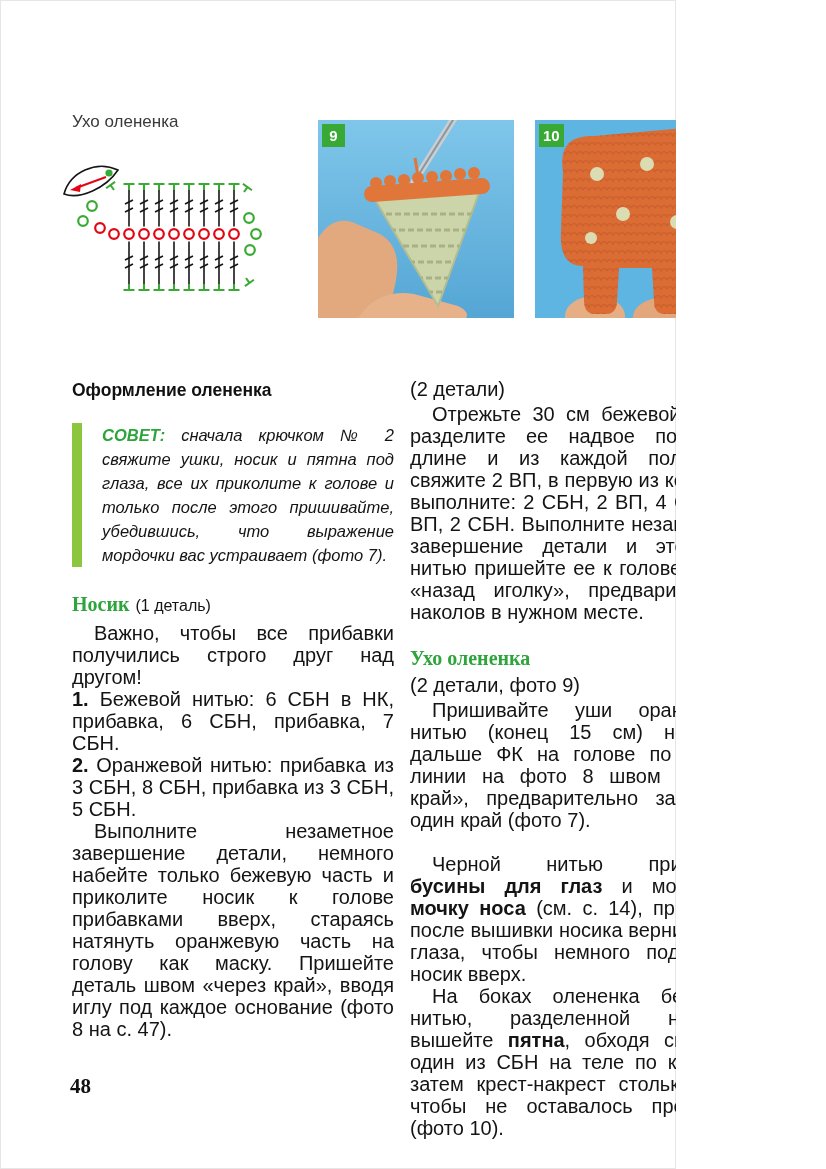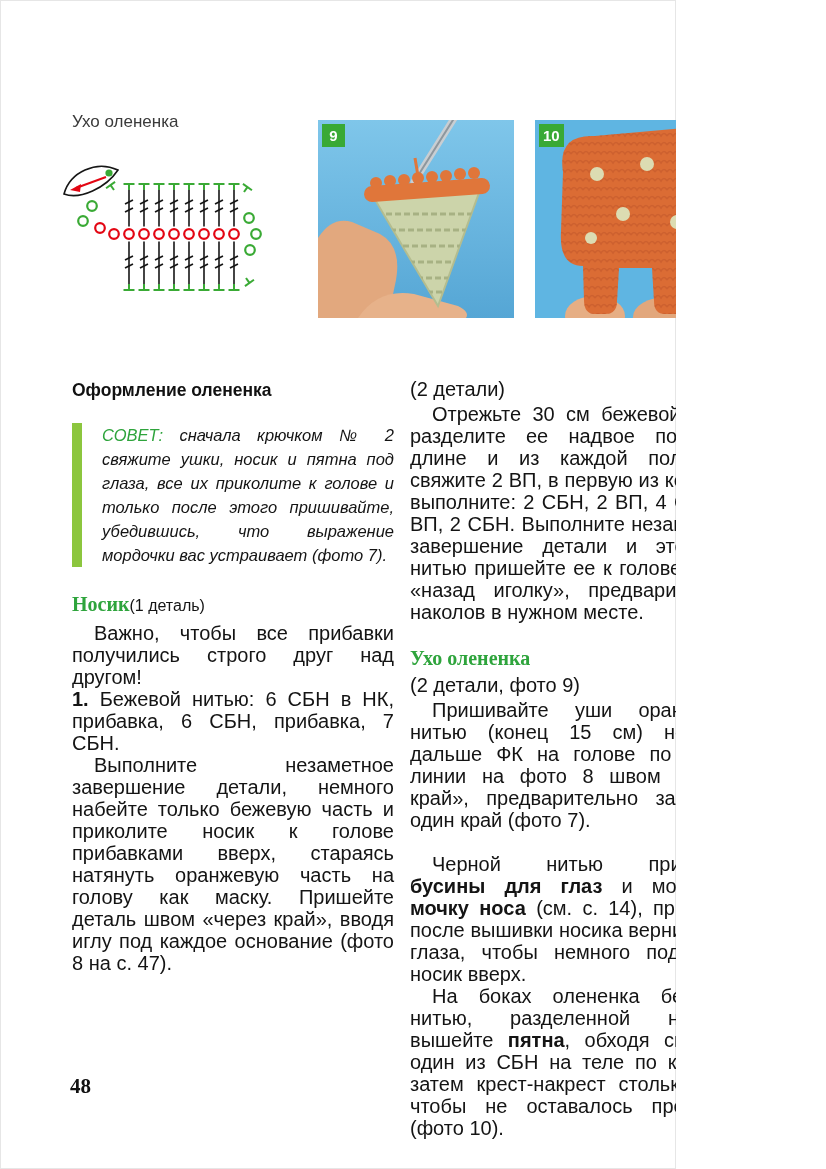--- a/index.html
+++ b/index.html
@@ -27,26 +27,26 @@
   .col p { margin:0; font-size:20px; line-height:22px; text-align:justify; }
   .indent { text-indent:22px; }
   .mt { margin-top:22px !important; }
 
   .section-heading { margin:2px 0 22px; font-size:17.5px; font-weight:bold; color:#111; }
 
   .tip { display:flex; margin-bottom:26px; }
   .tip-bar { flex:0 0 10px; background:var(--tip-bar,#8cc63e); }
   .tip-text { margin:0 !important; padding-left:20px; font-style:italic;
     font-size:16.5px !important; line-height:24px !important; text-align:justify; }
-  .tip-label { color:var(--heading-green,#2ea43c); font-weight:normal; }
+  .tip-label { color:var(--heading-green,#2ea43c); font-weight:bold; }
 
   .green-h { margin:0 0 4px; font-family:"Liberation Serif", serif; font-size:20px;
     font-weight:bold; color:var(--heading-green,#2ea43c); }
   .green-h .count { font-family:"Liberation Sans", sans-serif; font-size:16px;
-    font-weight:normal; color:#141414; }
+    font-weight:normal; color:#141414; margin-left:6px; }
   .h-nosik { margin-top:2px; margin-bottom:6px; }
   .h-gap { margin-top:24px; }
   .sub { font-size:16px; line-height:20px; margin:0 0 3px !important; text-align:left !important; }
 
   .step b { font-weight:bold; }
 
   .page-number { position:absolute; left:70px; top:1074px;
     font-family:"Liberation Serif", serif; font-size:21px; font-weight:bold; color:#111;text-align:right; }
 </style>
 </head>
@@ -336,20 +336,21 @@
         <div class="tip-bar"></div>
         <p class="tip-text"><span class="tip-label">СОВЕТ:</span><span> сначала крючком № 2 свяжите ушки, носик и пятна под глаза, все их приколите к голове и только после этого пришивайте, убедившись, что выражение мордочки вас устраивает (фото 7).</span></p>
       </div>
 
       <h3 class="green-h h-nosik"><span>Носик</span><span class="count">(1 деталь)</span></h3>
 
       <p class="indent">Важно, чтобы все прибавки получились строго друг над другом!</p>
 
       <p class="step"><b>1.</b><span> Бежевой нитью: 6 СБН в НК, прибавка, 6 СБН, прибавка, 7 СБН.</span></p>
 
+      <p class="step"><b>2.</b><span> Оранжевой нитью: прибавка из 3 СБН, 8 СБН, прибавка из 3 СБН, 5 СБН.</span></p>
 
       <p class="indent">Выполните незаметное завершение детали, немного набейте только бежевую часть и приколите носик к голове прибавками вверх, стараясь натянуть оранжевую часть на голову как маску. Пришейте деталь швом «через край», вводя иглу под каждое основание (фото 8 на с. 47).</p>
     </div>
 
     <div class="col">
       <p class="sub">(2 детали)</p>
       <p class="indent">Отрежьте 30 см бежевой нити, разделите ее надвое по всей длине и из каждой половины свяжите 2 ВП, в первую из которых выполните: 2 СБН, 2 ВП, 4 СБН, 2 ВП, 2 СБН. Выполните незаметное завершение детали и этой же нитью пришейте ее к голове швом «назад иголку», предварительно наколов в нужном месте.</p>
 
       <h3 class="green-h h-gap">Ухо олененка</h3>
       <p class="sub">(2 детали, фото 9)</p>

